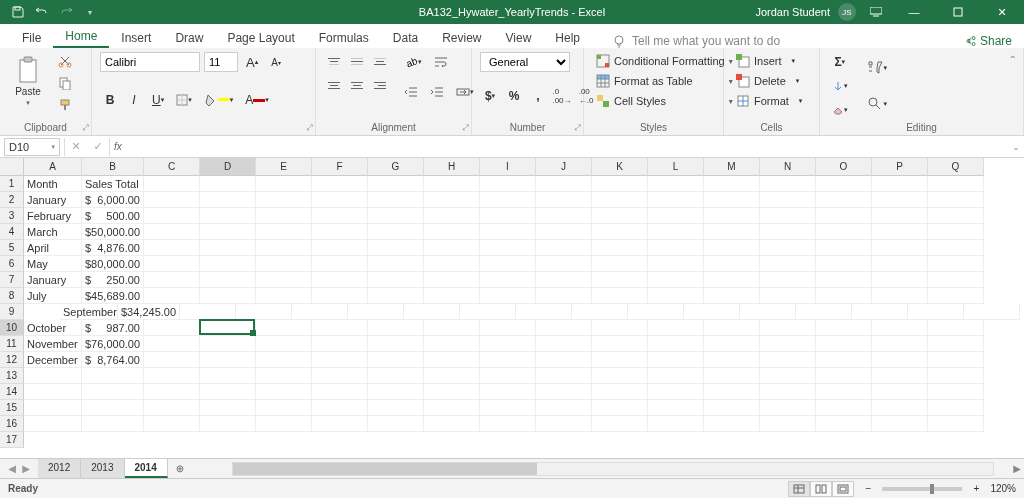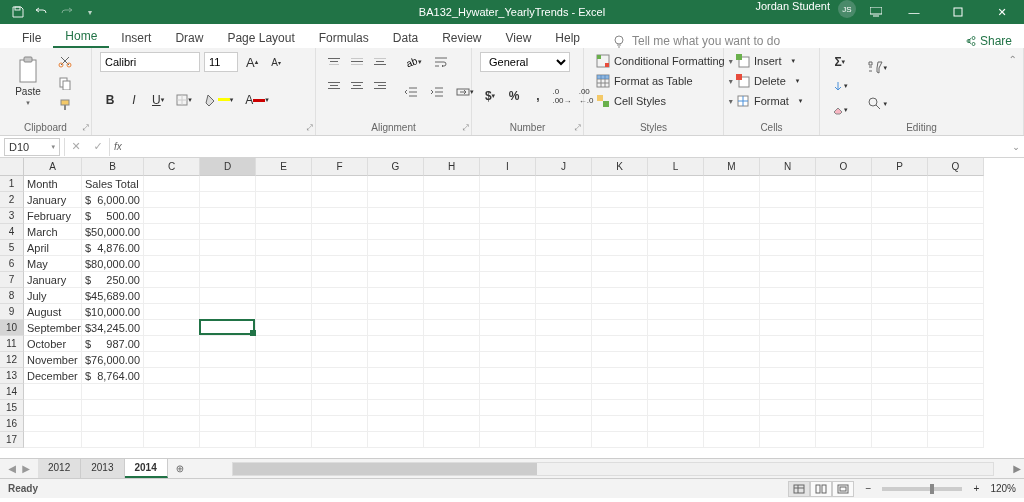--- a/index.html
+++ b/index.html
@@ -3,21 +3,21 @@
 <meta charset="utf-8">
 <style>
 * { margin: 0; padding: 0; box-sizing: border-box; font-family: 'Segoe UI', Tahoma, sans-serif; }
 body { background: #fff; font-size: 12px; color: #333; overflow: hidden; width: 1024px; height: 502px; }
 
 
 .title-bar { background: #217346; height: 24px; display: flex; align-items: center; color: #fff; font-size: 11px; }
 .qat { display: flex; gap: 8px; padding-left: 10px; align-items: center; }
 .qat-btn { width: 16px; height: 16px; display: flex; align-items: center; justify-content: center; cursor: pointer; opacity: 0.9; }
 .title-text { position: absolute; left: 50%; transform: translateX(-50%); font-size: 11px; }
-.title-right { margin-left: auto; display: flex; align-items: flex-start; gap: 8px; padding-right: 4px; }
+.title-right { margin-left: auto; display: flex; align-items: center; gap: 8px; padding-right: 4px; }
 .user-badge { background: #4a8a6a; width: 18px; height: 18px; border-radius: 50%; display: flex; align-items: center; justify-content: center; font-size: 8px; }
 .win-btn { width: 36px; height: 24px; display: flex; align-items: center; justify-content: center; cursor: pointer; }
 
 
 .tabs { height: 24px; display: flex; align-items: flex-end; padding-left: 10px; background: #fff; position: relative; }
 .tab { padding: 4px 12px 3px; font-size: 12px; cursor: pointer; color: #444; }
 .tab.active { color: #217346; border-bottom: 2px solid #217346; font-weight: 400; }
 .tell-me { display: flex; align-items: center; gap: 6px; margin-left: 20px; color: #888; font-size: 12px; }
 .share-btn { margin-left: auto; margin-right: 12px; color: #217346; font-size: 12px; display: flex; gap: 4px; align-items: center; }
 
@@ -679,40 +679,21 @@
           <div class="cell" style="width: 56px;"></div>
           <div class="cell" style="width: 56px;"></div>
           <div class="cell" style="width: 56px;"></div>
           <div class="cell" style="width: 56px;"></div>
           <div class="cell" style="width: 56px;"></div>
           <div class="cell" style="width: 56px;"></div>
           <div class="cell" style="width: 56px;"></div>
           <div class="cell" style="width: 56px;"></div>
         </div>
         <div class="cells-row">
-          <div class="cell" style="width: 58px;">August</div>
-          <div class="cell r" style="width: 62px;">$10,000.00</div>
-          <div class="cell" style="width: 56px;"></div>
-          <div class="cell" style="width: 56px;"></div>
-          <div class="cell" style="width: 56px;"></div>
-          <div class="cell" style="width: 56px;"></div>
-          <div class="cell" style="width: 56px;"></div>
-          <div class="cell" style="width: 56px;"></div>
-          <div class="cell" style="width: 56px;"></div>
-          <div class="cell" style="width: 56px;"></div>
-          <div class="cell" style="width: 56px;"></div>
-          <div class="cell" style="width: 56px;"></div>
-          <div class="cell" style="width: 56px;"></div>
-          <div class="cell" style="width: 56px;"></div>
-          <div class="cell" style="width: 56px;"></div>
-          <div class="cell" style="width: 56px;"></div>
-          <div class="cell" style="width: 56px;"></div>
-        </div>
-        <div class="cells-row">
-          <div class="cell" style="width: 58px;">September</div>
+          <div class="cell" style="width: 58px; margin-left: 36px;">September</div>
           <div class="cell r" style="width: 62px;">$34,245.00</div>
           <div class="cell" style="width: 56px;"></div>
           <div class="cell" style="width: 56px;"></div>
           <div class="cell" style="width: 56px;"></div>
           <div class="cell" style="width: 56px;"></div>
           <div class="cell" style="width: 56px;"></div>
           <div class="cell" style="width: 56px;"></div>
           <div class="cell" style="width: 56px;"></div>
           <div class="cell" style="width: 56px;"></div>
           <div class="cell" style="width: 56px;"></div>

